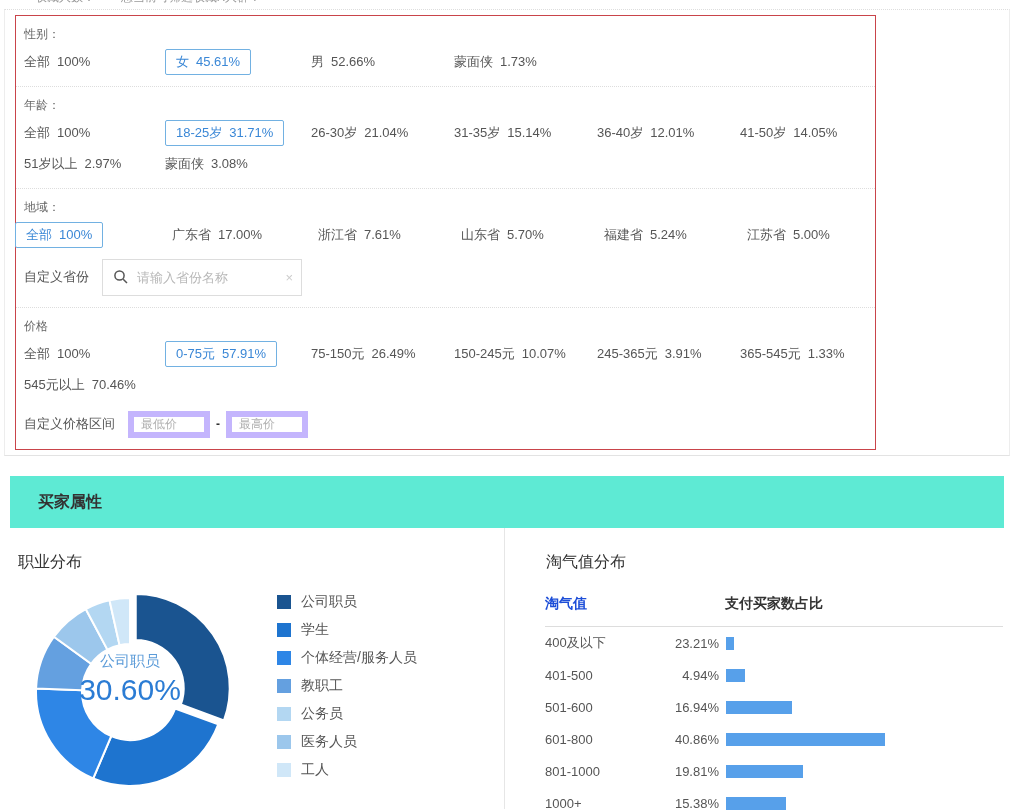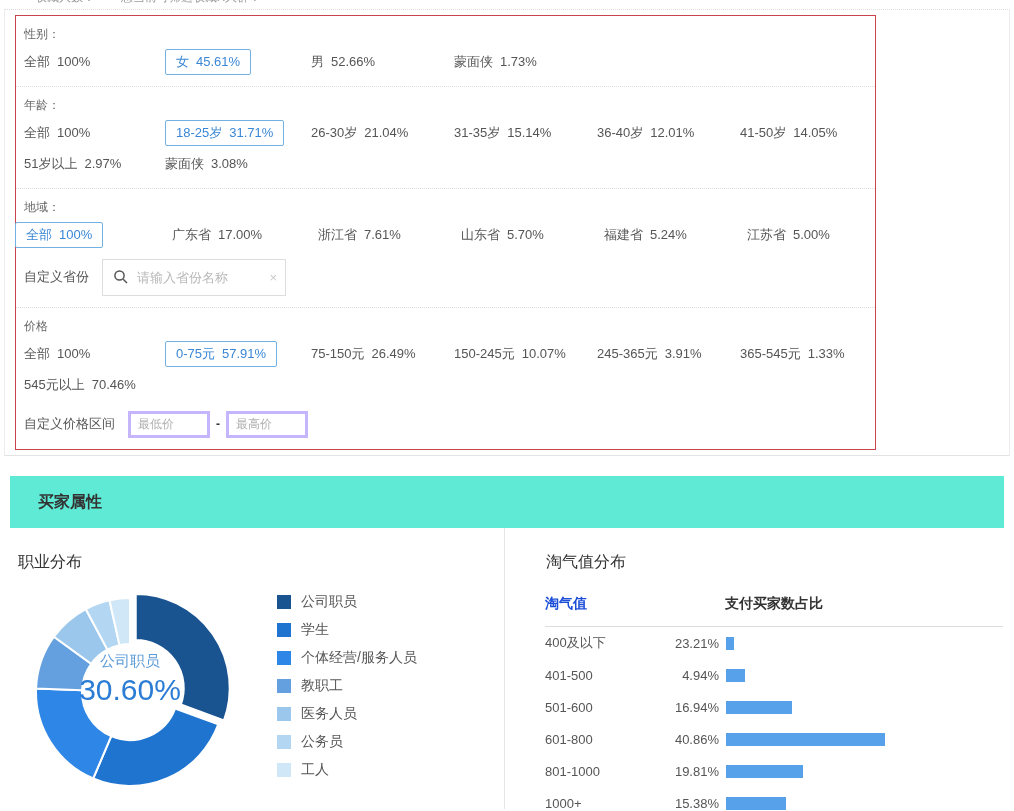--- a/index.html
+++ b/index.html
@@ -25,27 +25,27 @@
   .f-slot.s0 { width:141px; }
   .f-slot.s1 { width:146px; }
   .filter-section-region .f-slot.s0 { width:148px; }
   .f-name { margin-right:7px; }
   .chip { display:inline-block; border:1px solid #72b1e2; border-radius:2px; padding:2px 10px;
     color:#3a87d6; line-height:20px; background:#fff; }
   .chip .f-name, .chip .f-value { color:#3a87d6; }
   .chip-first { margin-left:-9px; }
   .custom-row { display:flex; align-items:center; margin-top:8px; height:40px; }
   .custom-label { font-size:13px; color:#555; margin-right:13px; }
-  .search-box { position:relative; width:184px; height:37px; border:1px solid #ddd; background:#fff;
+  .search-box { position:relative; width:200px; height:37px; border:1px solid #ddd; background:#fff;
     display:flex; align-items:center; padding:0 26px 0 10px; }
   .search-box input { border:none; outline:none; flex:1; font-size:13px; color:#555; min-width:0; }
   .search-box input::placeholder { color:#b8b8b8; }
   .search-clear { position:absolute; right:8px; top:10px; color:#ccc; font-size:13px; cursor:pointer; }
   .range-row { display:flex; align-items:center; height:30px; margin-top:10px; }
-  .range-input { width:82px; height:27px; border:3px solid #c4b5fd; font-size:12px; color:#3b82f6; padding:0 7px; outline:none; }
+  .range-input { width:82px; height:27px; border:6px solid #c4b5fd; font-size:12px; color:#3b82f6; padding:0 7px; outline:none; }
   .range-input::placeholder { color:#b0b0b0; }
   .range-dash { margin:0 6px; color:#333; font-weight:bold; font-size:12px; }
 
   
   .section-bar { margin:20px 10px 0 10px; height:52px; background:#5eead4; line-height:52px;
     padding-left:28px; font-size:16px; font-weight:bold; color:#333; }
 
   
   .lower { display:flex; height:281px;gap:8px; }
   .col-left { position:relative; width:505px; border-right:1px solid #e6e6e6; }
@@ -158,26 +158,26 @@
           </li>
           <li>
             <span class="sw" style="background: rgb(46, 134, 230);"></span>
             <span class="lg-label">个体经营/服务人员</span>
           </li>
           <li>
             <span class="sw" style="background: rgb(100, 160, 224);"></span>
             <span class="lg-label">教职工</span>
           </li>
           <li>
+            <span class="sw" style="background: rgb(179, 215, 242);"></span>
+            <span class="lg-label">公务员</span>
+          </li>
+          <li>
             <span class="sw" style="background: rgb(156, 199, 236);"></span>
             <span class="lg-label">医务人员</span>
-          </li>
-          <li>
-            <span class="sw" style="background: rgb(179, 215, 242);"></span>
-            <span class="lg-label">公务员</span>
           </li>
           <li>
             <span class="sw" style="background: rgb(208, 231, 248);"></span>
             <span class="lg-label">工人</span>
           </li>
         </ul>
     </div>
 
     <div class="col-right">
       <h3 class="panel-title">淘气值分布</h3>

